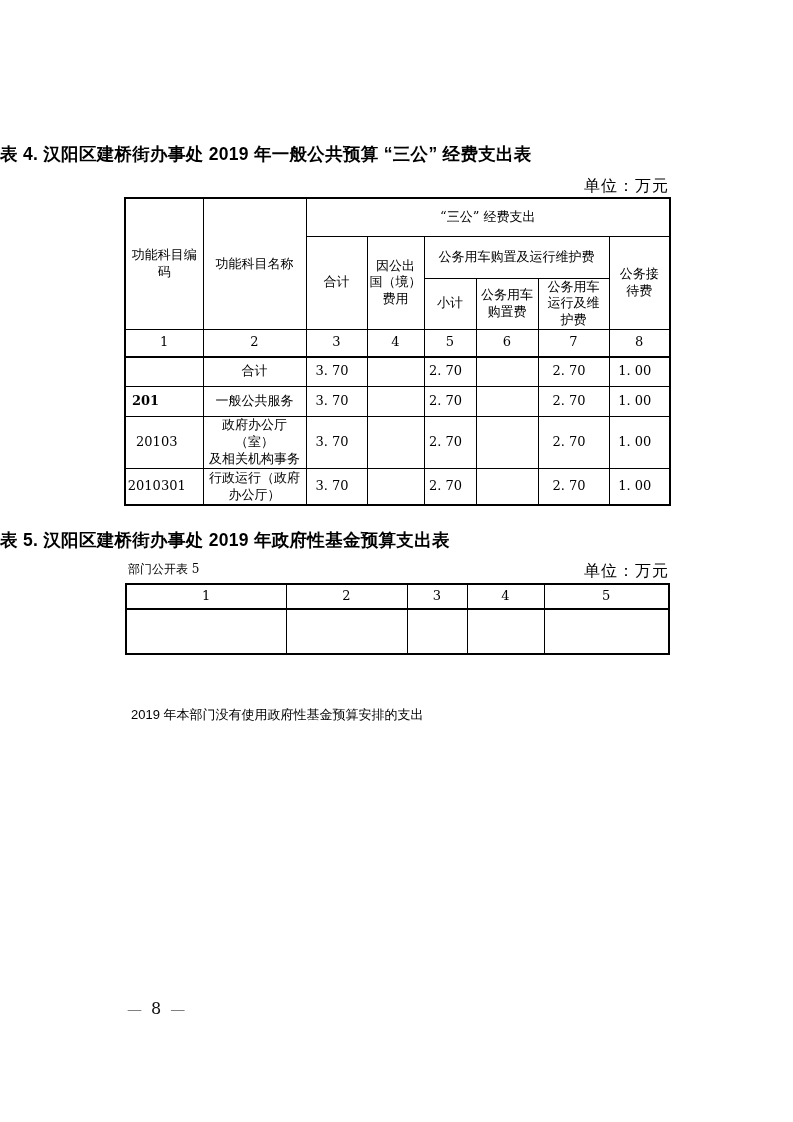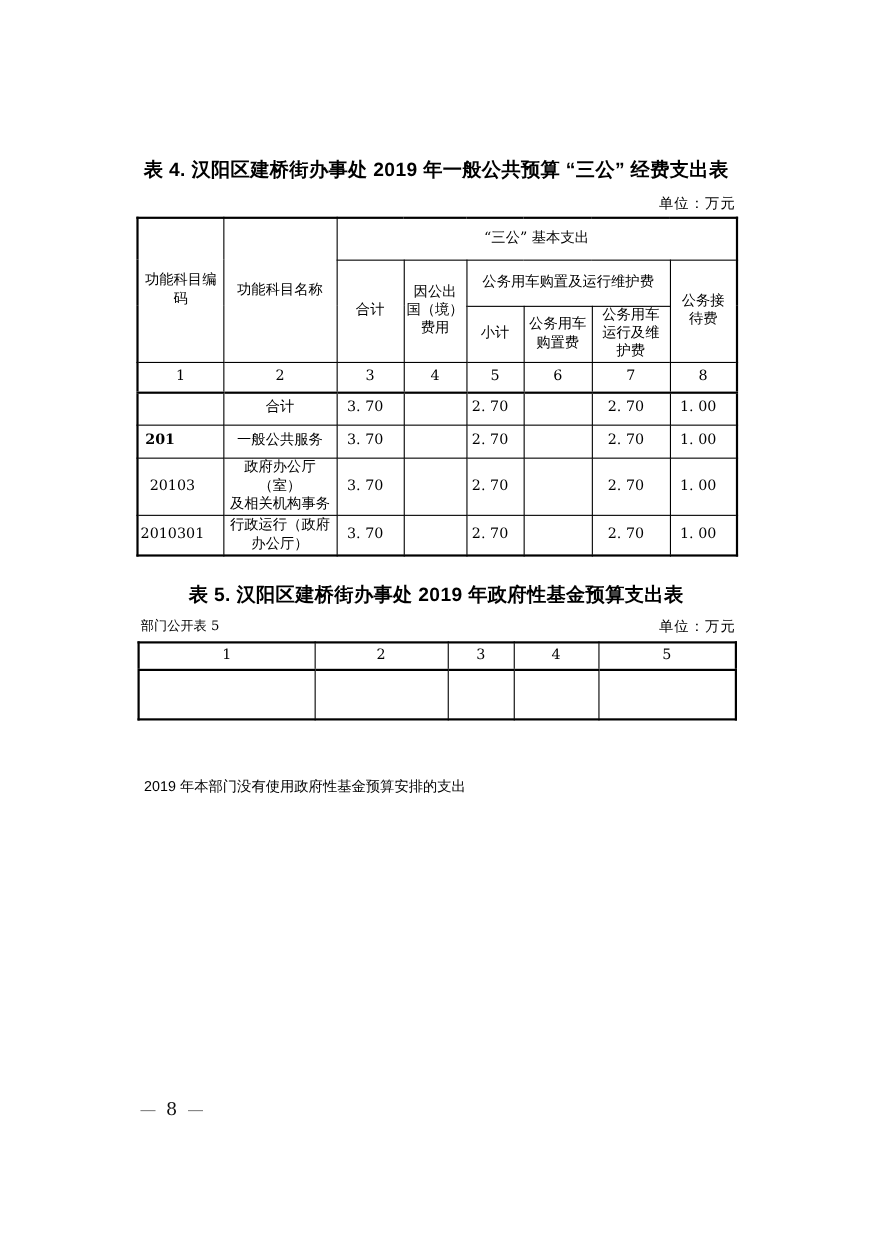--- a/index.html
+++ b/index.html
@@ -3,29 +3,29 @@
 <meta charset="utf-8">
 <style>
   * { margin:0; padding:0; box-sizing:border-box; }
   html,body { background:#ffffff; }
   body {
     width:793px; height:1122px; position:relative;
     font-family:"DejaVu Serif","Liberation Serif",serif;
     color:#000;
   }
   .doc-title {
-    position:absolute; left:0; width:793px; text-align:center;
+    position:absolute; left:0; width:793px; text-align:left;
     font-family:"Liberation Sans","DejaVu Sans",sans-serif;
     font-weight:bold; font-size:17.5px; letter-spacing:0.3px;
     white-space:nowrap;
   }
   #t4-title { top:142px; }
   #t5-title { top:528px; }
   .unit-note {
-    position:absolute; font-size:13px; letter-spacing:1px;
+    position:absolute; font-size:16px; letter-spacing:1px;
   }
   #t4-unit { top:176px; right:124px; }
   #t5-unit { top:561px; right:124px; }
   #t5-leftnote { position:absolute; top:561px; left:128px; font-size:12px; }
   table {
     position:absolute; border-collapse:collapse; table-layout:fixed;
     border:2px solid #000;
   }
   td {
     border:1px solid #000; text-align:center; vertical-align:middle;
@@ -77,21 +77,21 @@
     <col style="width:52px">
       <col style="width:62px">
       <col style="width:71px">
       <col style="width:61px">
   </colgroup>
   <tbody>
     <tr class="t4-h1">
       <td rowspan="3">功能科目编
 码</td>
       <td rowspan="3">功能科目名称</td>
-      <td colspan="6">“三公” 基本支出</td>
+      <td colspan="6">“三公” 经费支出</td>
     </tr>
     <tr class="t4-h2">
       <td rowspan="2">合计</td>
       <td rowspan="2">因公出
 国（境）
 费用</td>
       <td colspan="3">公务用车购置及运行维护费</td>
       <td rowspan="2">公务接
 待费</td>
     </tr>

